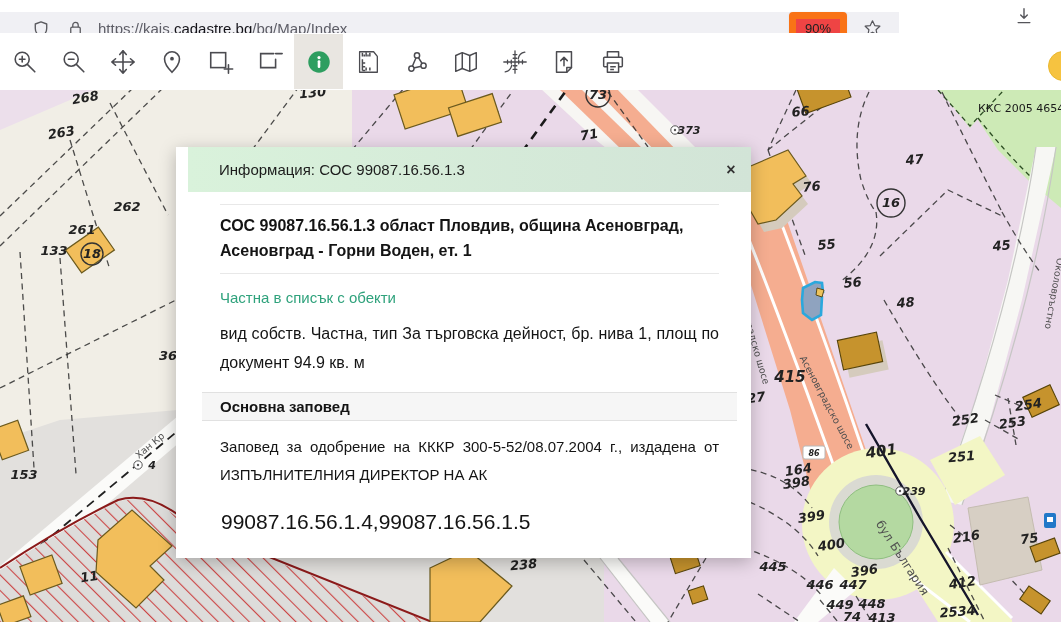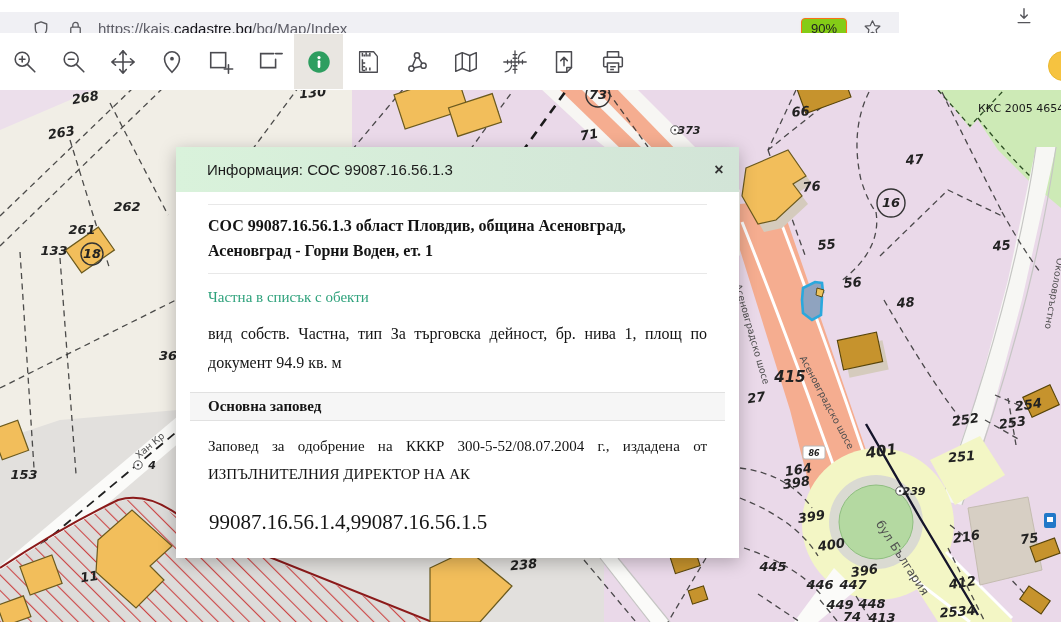--- a/index.html
+++ b/index.html
@@ -6,21 +6,21 @@
   body{width:1061px;height:622px;position:relative;overflow:hidden;background:#fff;
        font-family:"Liberation Sans","DejaVu Sans",sans-serif;}
   
   .topbar{position:absolute;left:0;top:0;width:1061px;height:33px;background:#fff;}
   .addrzone{position:absolute;left:0;top:12px;width:899px;height:33px;background:#f0f0f4;
             display:flex;align-items:center;}
   .tb-icon{width:22px;height:22px;flex:0 0 auto;display:flex;align-items:center;justify-content:center;}
   .shield{margin-left:30px;} .lock{margin-left:12px;}
   .urltext{margin-left:12px;font-size:15px;color:#5d5d66;white-space:nowrap;flex:1 1 auto;}
   .urltext .dom{color:#15141a;}
-  .zoombadge{background:#84cc16;border:1px solid #f97316;border-radius:4px;font-size:13px;color:#222;
+  .zoombadge{background:#ef4444;border:7px solid #f97316;border-radius:4px;font-size:13px;color:#222;
              padding:2px 9px;margin-right:14px;box-shadow:0 0 2px rgba(0,0,0,.08);}
   .star{margin-right:16px;}
   .dl{position:absolute;left:1013px;top:5px;}
   
   .maptools{position:absolute;left:0;top:33px;width:1061px;height:57px;background:#fff;display:flex;align-items:center;}
   .toolbtn{width:49px;height:55px;display:flex;align-items:center;justify-content:center;cursor:pointer;}
   .toolbtn.active{background:#e9e6e1;}
   .toolbtn svg{display:block;}
   .fab{position:absolute;left:1048px;top:51px;width:28px;height:28px;border-radius:50%;
        background:#f6c340;border:1px solid #eab82f;}
@@ -35,26 +35,26 @@
   .wedge{fill:none;stroke:#ffffff;stroke-width:3;}
   .mlbl{font-family:"DejaVu Sans",sans-serif;font-style:italic;font-weight:600;font-size:13px;fill:#222;text-anchor:middle;}
   .mcirc{fill:none;stroke:#333;stroke-width:1.4;}
   .mmark{fill:#fff;stroke:#555;stroke-width:1;}
   .mmarkdot{fill:#555;stroke:none;}
   .mbadge{fill:#fff;stroke:#b8b8b8;stroke-width:1;}
   .mstr{font-family:"DejaVu Sans",sans-serif;font-size:10px;fill:#4f4f4f;text-anchor:middle;}
   .wm{font-family:"DejaVu Sans",sans-serif;font-size:11px;fill:#1a1a1a;}
   
   .dialog{position:absolute;left:176px;top:147px;width:563px;height:411px;background:#fff;
-          box-shadow:0 4px 16px rgba(0,0,0,.25);}
+          box-shadow:0 4px 16px rgba(0,0,0,.25);padding-left:12px;}
   .dlg-head{height:45px;background:linear-gradient(90deg,#d9f2db 0%,#d2e4d7 100%);
             display:flex;align-items:center;}
   .dlg-title{font-size:15px;color:#1c1c1c;padding-left:31px;flex:1;}
   .dlg-close{width:40px;text-align:center;font-size:16px;font-weight:bold;color:#333;cursor:pointer;}
-  .dlg-body{padding:12px 32px 0 32px;color:#141414;font-family:Liberation Serif, serif;}
+  .dlg-body{padding:12px 32px 0 32px;color:#141414;}
   .dlg-heading{font-size:16px;font-weight:bold;line-height:1.55;padding:9px 0;
                border-top:1px solid #e8e8e8;border-bottom:1px solid #e8e8e8;}
   .dlg-link{color:#2fa27c;font-size:15px;margin:15px 0 13px 0;cursor:pointer;}
   .dlg-para{font-size:16px;line-height:1.85;text-align:justify;margin:0 0 14px 0;}
   .dlg-secbar{margin:12px -18px;background:#f6f6f6;border-top:1px solid #e1e1e1;border-bottom:1px solid #e1e1e1;
               font-size:15px;font-weight:bold;padding:5px 18px;}
   .dlg-para2{font-size:15px;line-height:1.85;text-align:justify;margin:12px 0 22px 0;}
   .dlg-plain{font-size:21px;margin:14px 0 0 1px;}
 </style>
 </head>

